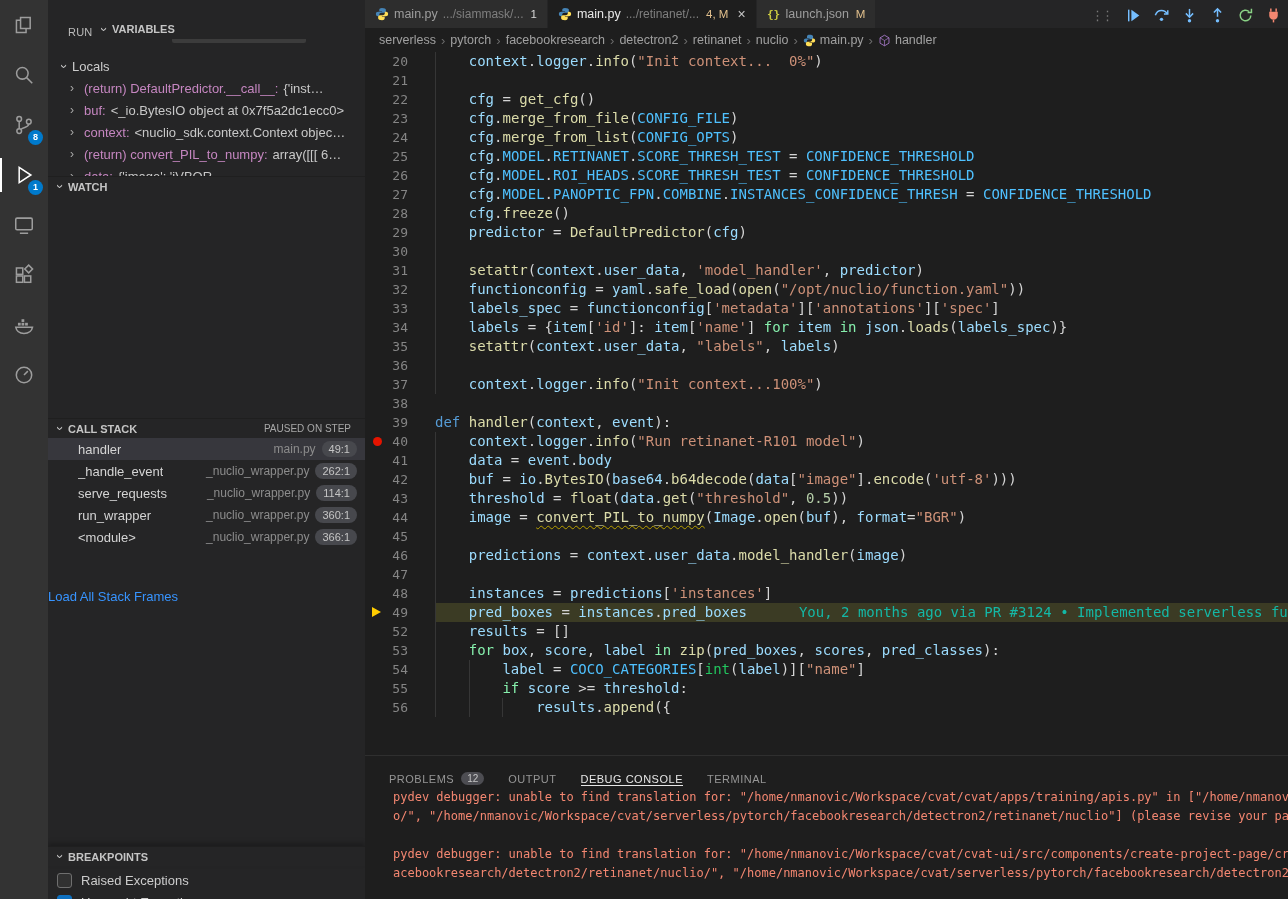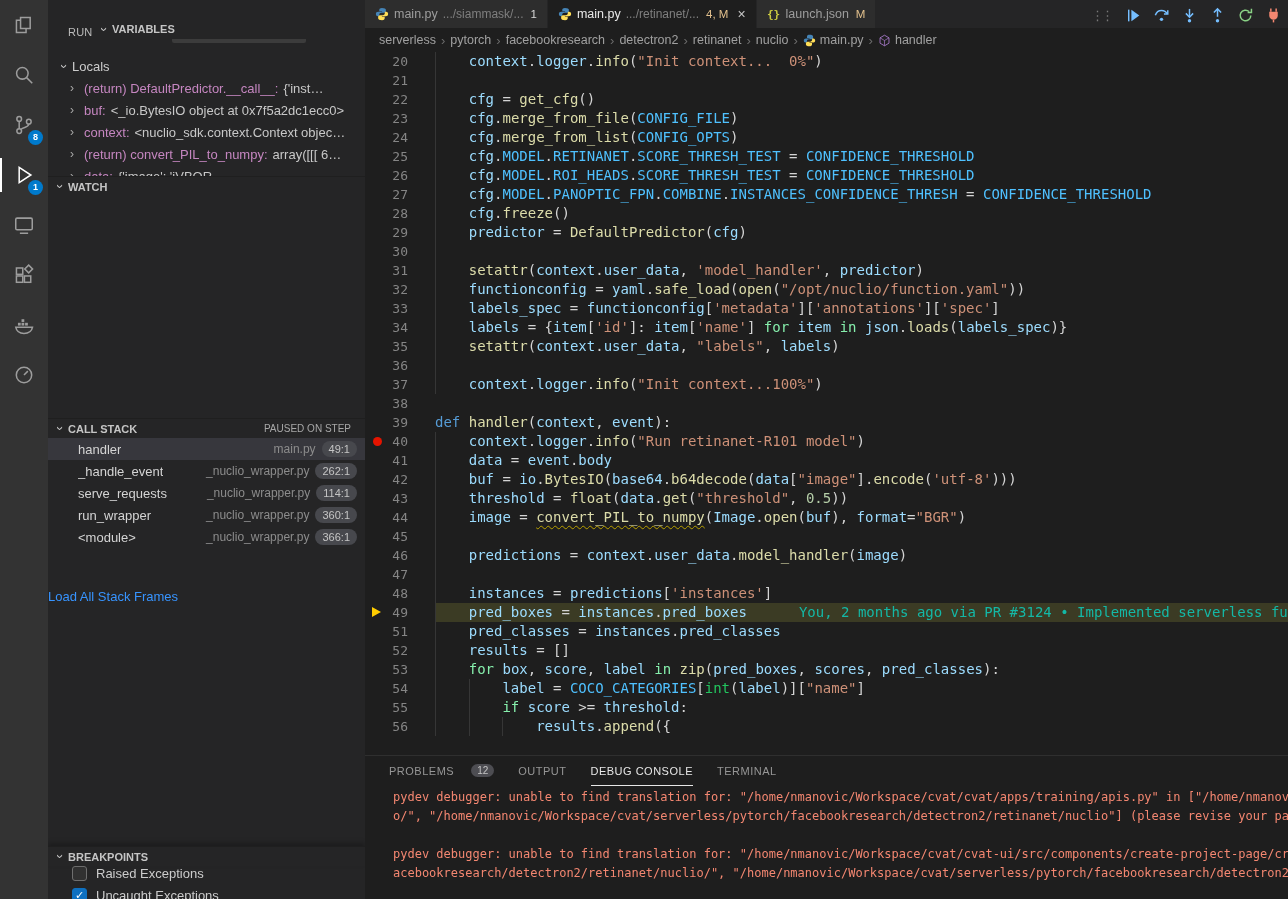--- a/index.html
+++ b/index.html
@@ -42,21 +42,21 @@
 
   .stacklist{position:absolute;top:438px;left:0;width:100%;}
   .stack-row{height:22px;display:flex;align-items:center;padding:0 8px 0 30px;gap:6px;cursor:pointer;}
   .stack-row.selected{background:#37373d;}
   .stack-name{color:#d4d4d4;white-space:nowrap;overflow:hidden;}
   .stack-file{color:#8c8c8c;font-size:12px;margin-left:auto;white-space:nowrap;}
   .stack-pos{flex:none;background:#47484d;border-radius:9px;padding:0 7px;font-size:11px;height:16px;line-height:16px;color:#c5c5c5;text-align:center;}
   .load-link{position:absolute;top:549px;left:0;width:100%;text-align:left;color:#3794ff;font-size:13px;cursor:pointer;margin-top:40px;}
 
   .bplist{position:absolute;top:866px;left:0;width:100%;}
-  .bp-row{height:22px;display:flex;align-items:flex-start;gap:9px;padding-left:24px;cursor:pointer;}
+  .bp-row{height:22px;display:flex;align-items:flex-end;gap:9px;padding-left:9px;cursor:pointer;}
   .cb{width:15px;height:15px;border:1px solid #6f6f6f;border-radius:3px;background:#313131;box-sizing:border-box;flex:none;
       color:#fff;font-size:11px;line-height:13px;text-align:center;}
   .cb.checked{background:#0e70c0;border-color:#0e70c0;}
 
   
   .main{position:absolute;left:365px;top:0;right:0;height:100%;}
   .tabbar{position:absolute;top:0;left:0;right:0;height:28px;background:#252526;display:flex;align-items:stretch;}
   .tab{display:flex;align-items:center;gap:5px;padding:0 10px;background:#2d2d2d;color:#9d9d9d;font-size:12.5px;
        border-right:1px solid #252526;cursor:pointer;white-space:nowrap;}
   .tab.active{background:#1e1e1e;color:#e8e8e8;}
@@ -93,21 +93,21 @@
              border-top:5.5px solid transparent;border-bottom:5.5px solid transparent;}
   .guide{position:absolute;top:0;bottom:0;width:1px;background:#363636;}
   .tk-o{color:#d4d4d4}.tk-k{color:#569cd6}.tk-c{color:#86efac}.tk-f{color:#dcdcaa}
   .tk-fu{color:#dcdcaa;text-decoration:underline wavy #b8a000 1px;text-underline-offset:3px;}
   .tk-v{color:#9cdcfe}.tk-K{color:#4fc1ff}.tk-s{color:#ce9178}.tk-n{color:#b5cea8}.tk-t{color:#22c55e}
   .blame{color:#14b8a6;margin-left:52px;}
 
   
   .panel{position:absolute;left:0;right:0;bottom:0;height:144px;background:#1e1e1e;border-top:1px solid #2f2f2f;box-sizing:border-box;}
   .panel-tabs{display:flex;align-items:center;gap:24px;height:30px;padding-left:24px;font-size:11px;letter-spacing:.5px;color:#969696;}
-  .ptab{display:flex;align-items:center;gap:17px;height:100%;cursor:pointer;border-bottom:1px solid transparent;box-sizing:border-box;}
+  .ptab{display:flex;align-items:flex-end;gap:7px;height:100%;cursor:pointer;border-bottom:1px solid transparent;box-sizing:border-box;}
   .ptab.active{color:#e7e7e7;border-bottom-color:#e7e7e7;}
   .ptab-badge{background:#4d4d52;color:#c5c5c5;border-radius:9px;padding:1px 6px;font-size:10px;letter-spacing:0;}
   .console{padding:2px 0 0 28px;font-family:"DejaVu Sans Mono",monospace;font-size:12px;line-height:19px;
            color:#f48771;white-space:pre;overflow:hidden;}
   .console div{height:19px;}
 </style>
 </head>
 <body>
 
 <div class="app">
@@ -435,21 +435,20 @@
         <div class="code-row"><div class="gutter">40<span class="bp-dot"></span></div><div class="code-content"><span class="guide" style="left: 0ch;"></span><span class="tk-o">    </span><span class="tk-v">context</span><span class="tk-o">.</span><span class="tk-v">logger</span><span class="tk-o">.</span><span class="tk-f">info</span><span class="tk-o">(</span><span class="tk-s">"Run retinanet-R101 model"</span><span class="tk-o">)</span></div></div>
         <div class="code-row"><div class="gutter">41</div><div class="code-content"><span class="guide" style="left: 0ch;"></span><span class="tk-o">    </span><span class="tk-v">data</span><span class="tk-o"> = </span><span class="tk-v">event</span><span class="tk-o">.</span><span class="tk-v">body</span></div></div>
         <div class="code-row"><div class="gutter">42</div><div class="code-content"><span class="guide" style="left: 0ch;"></span><span class="tk-o">    </span><span class="tk-v">buf</span><span class="tk-o"> = </span><span class="tk-v">io</span><span class="tk-o">.</span><span class="tk-f">BytesIO</span><span class="tk-o">(</span><span class="tk-v">base64</span><span class="tk-o">.</span><span class="tk-f">b64decode</span><span class="tk-o">(</span><span class="tk-v">data</span><span class="tk-o">[</span><span class="tk-s">"image"</span><span class="tk-o">].</span><span class="tk-f">encode</span><span class="tk-o">(</span><span class="tk-s">'utf-8'</span><span class="tk-o">)))</span></div></div>
         <div class="code-row"><div class="gutter">43</div><div class="code-content"><span class="guide" style="left: 0ch;"></span><span class="tk-o">    </span><span class="tk-v">threshold</span><span class="tk-o"> = </span><span class="tk-f">float</span><span class="tk-o">(</span><span class="tk-v">data</span><span class="tk-o">.</span><span class="tk-f">get</span><span class="tk-o">(</span><span class="tk-s">"threshold"</span><span class="tk-o">, </span><span class="tk-n">0.5</span><span class="tk-o">))</span></div></div>
         <div class="code-row"><div class="gutter">44</div><div class="code-content"><span class="guide" style="left: 0ch;"></span><span class="tk-o">    </span><span class="tk-v">image</span><span class="tk-o"> = </span><span class="tk-fu">convert_PIL_to_numpy</span><span class="tk-o">(</span><span class="tk-v">Image</span><span class="tk-o">.</span><span class="tk-f">open</span><span class="tk-o">(</span><span class="tk-v">buf</span><span class="tk-o">), </span><span class="tk-v">format</span><span class="tk-o">=</span><span class="tk-s">"BGR"</span><span class="tk-o">)</span></div></div>
         <div class="code-row"><div class="gutter">45</div><div class="code-content"><span class="guide" style="left: 0ch;"></span></div></div>
         <div class="code-row"><div class="gutter">46</div><div class="code-content"><span class="guide" style="left: 0ch;"></span><span class="tk-o">    </span><span class="tk-v">predictions</span><span class="tk-o"> = </span><span class="tk-v">context</span><span class="tk-o">.</span><span class="tk-v">user_data</span><span class="tk-o">.</span><span class="tk-f">model_handler</span><span class="tk-o">(</span><span class="tk-v">image</span><span class="tk-o">)</span></div></div>
         <div class="code-row"><div class="gutter">47</div><div class="code-content"><span class="guide" style="left: 0ch;"></span></div></div>
         <div class="code-row"><div class="gutter">48</div><div class="code-content"><span class="guide" style="left: 0ch;"></span><span class="tk-o">    </span><span class="tk-v">instances</span><span class="tk-o"> = </span><span class="tk-v">predictions</span><span class="tk-o">[</span><span class="tk-s">'instances'</span><span class="tk-o">]</span></div></div>
         <div class="code-row row-highlight"><div class="gutter">49<span class="cur-arrow"></span></div><div class="code-content"><span class="guide" style="left: 0ch;"></span><span class="tk-o">    </span><span class="tk-v">pred_boxes</span><span class="tk-o"> = </span><span class="tk-v">instances</span><span class="tk-o">.</span><span class="tk-v">pred_boxes</span><span class="blame">You, 2 months ago via PR #3124 • Implemented serverless fu</span></div></div>
-        <div class="code-row"><div class="gutter">51</div><div class="code-content"><span class="guide" style="left: 0ch;"></span><span class="tk-o">    </span><span class="tk-v">pred_classes</span><span class="tk-o"> = </span><span class="tk-v">instances</span><span class="tk-o">.</span><span class="tk-v">pred_classes</span></div></div>
         <div class="code-row"><div class="gutter">52</div><div class="code-content"><span class="guide" style="left: 0ch;"></span><span class="tk-o">    </span><span class="tk-v">results</span><span class="tk-o"> = []</span></div></div>
         <div class="code-row"><div class="gutter">53</div><div class="code-content"><span class="guide" style="left: 0ch;"></span><span class="tk-o">    </span><span class="tk-c">for</span><span class="tk-o"> </span><span class="tk-v">box</span><span class="tk-o">, </span><span class="tk-v">score</span><span class="tk-o">, </span><span class="tk-v">label</span><span class="tk-o"> </span><span class="tk-c">in</span><span class="tk-o"> </span><span class="tk-f">zip</span><span class="tk-o">(</span><span class="tk-v">pred_boxes</span><span class="tk-o">, </span><span class="tk-v">scores</span><span class="tk-o">, </span><span class="tk-v">pred_classes</span><span class="tk-o">):</span></div></div>
         <div class="code-row"><div class="gutter">54</div><div class="code-content"><span class="guide" style="left: 0ch;"></span><span class="guide" style="left: 4ch;"></span><span class="tk-o">        </span><span class="tk-v">label</span><span class="tk-o"> = </span><span class="tk-K">COCO_CATEGORIES</span><span class="tk-o">[</span><span class="tk-t">int</span><span class="tk-o">(</span><span class="tk-v">label</span><span class="tk-o">)][</span><span class="tk-s">"name"</span><span class="tk-o">]</span></div></div>
         <div class="code-row"><div class="gutter">55</div><div class="code-content"><span class="guide" style="left: 0ch;"></span><span class="guide" style="left: 4ch;"></span><span class="tk-o">        </span><span class="tk-c">if</span><span class="tk-o"> </span><span class="tk-v">score</span><span class="tk-o"> &gt;= </span><span class="tk-v">threshold</span><span class="tk-o">:</span></div></div>
         <div class="code-row"><div class="gutter">56</div><div class="code-content"><span class="guide" style="left: 0ch;"></span><span class="guide" style="left: 4ch;"></span><span class="guide" style="left: 8ch;"></span><span class="tk-o">            </span><span class="tk-v">results</span><span class="tk-o">.</span><span class="tk-f">append</span><span class="tk-o">({</span></div></div>
       </div>
     <div class="panel">
       <div class="panel-tabs" id="paneltabs">
           <div class="ptab">
             <span>PROBLEMS</span>

